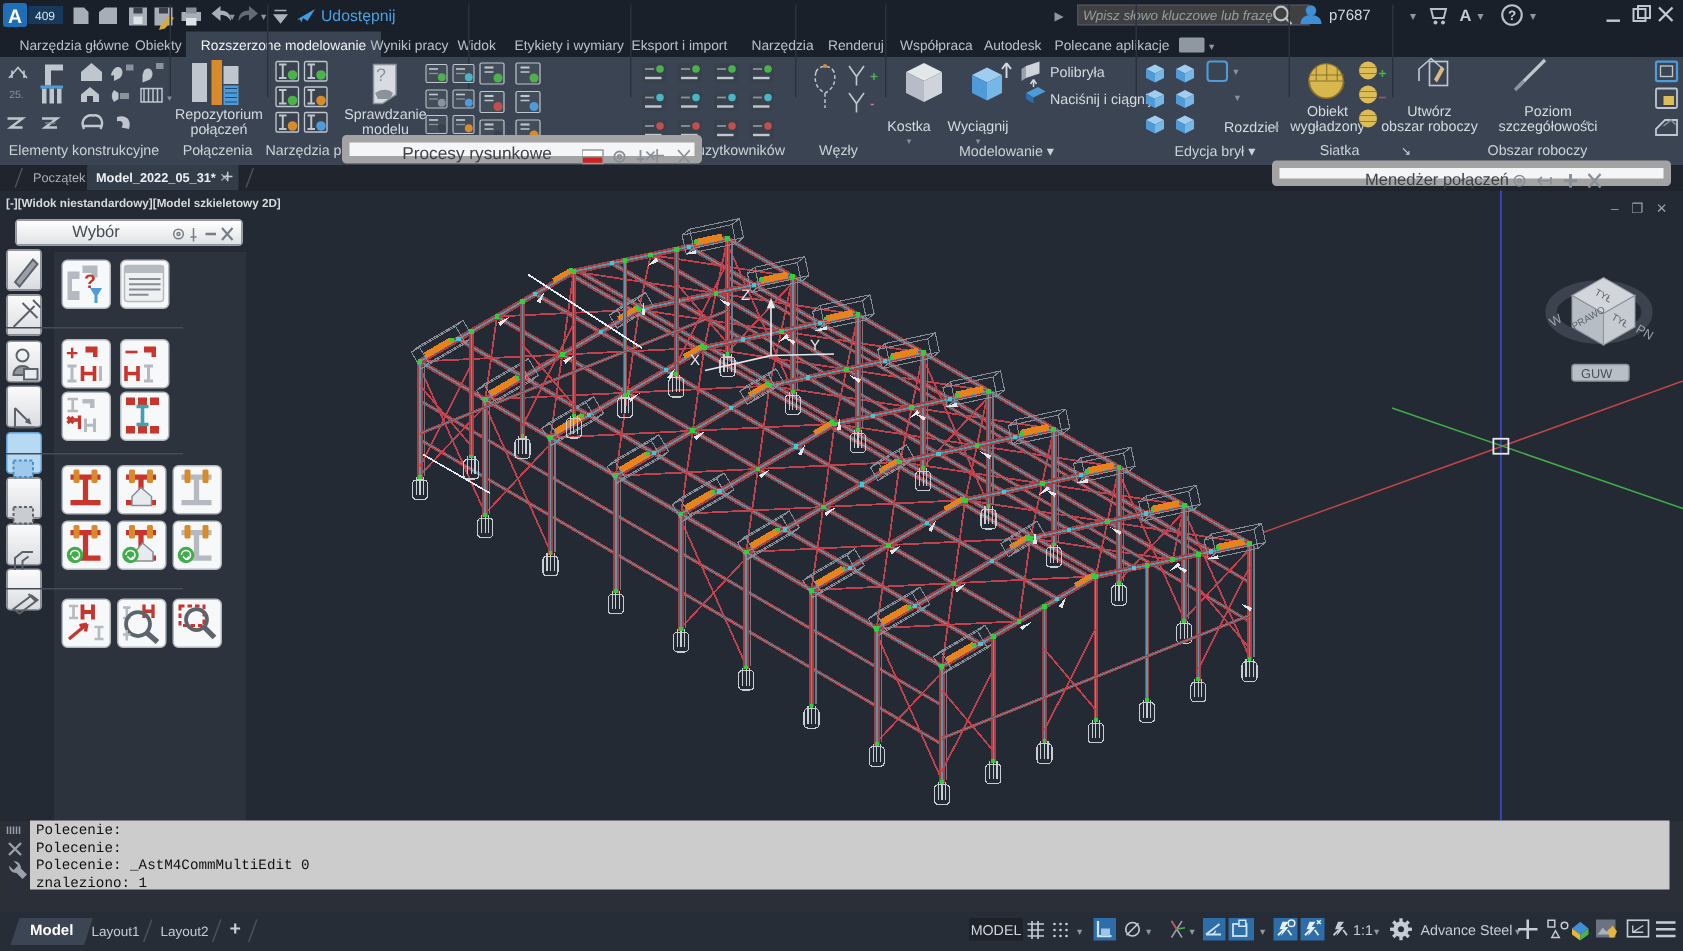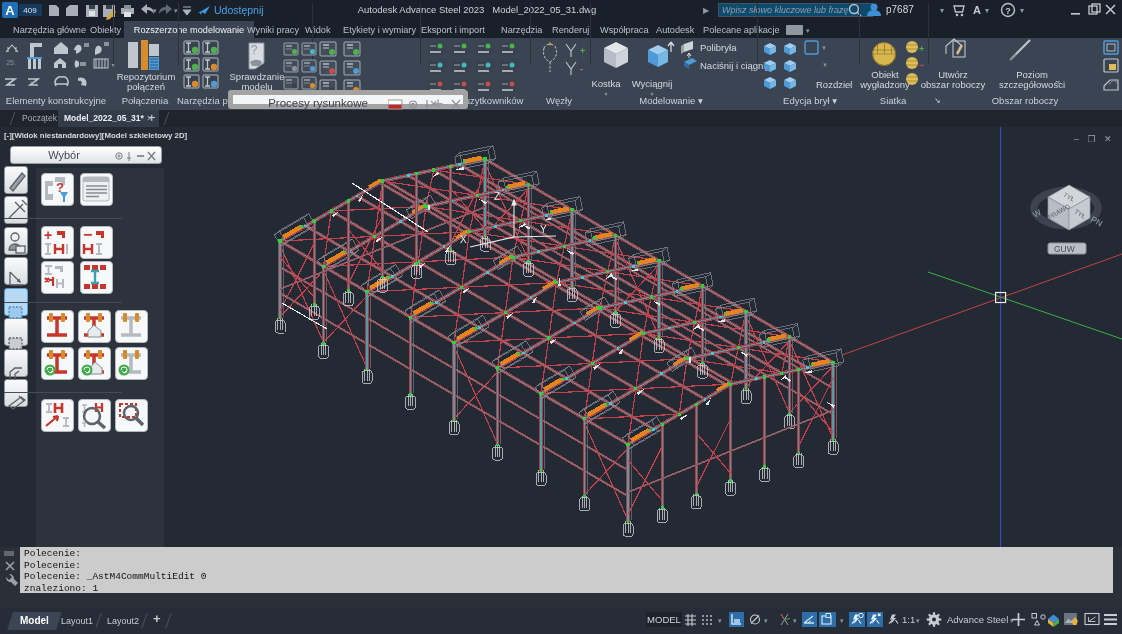--- a/index.html
+++ b/index.html
@@ -1,20 +1,20 @@
 <!DOCTYPE html>
 <html><head><meta charset="utf-8"><style>
 *{margin:0;padding:0;box-sizing:border-box;}
 html,body{width:1122px;height:634px;overflow:hidden;background:#161b22;font-family:"Liberation Sans",sans-serif;}
 #app{position:absolute;left:0;top:0;width:1122px;height:634px;}
 .abs{position:absolute;}
 
 #titlebar{left:0;top:0;width:1122px;height:21px;background:#1a2029;}
 #title-center{left:277px;top:4px;width:400px;text-align:center;color:#ccd2d9;font-size:9.5px;}
-#search{left:718px;top:3px;width:155px;height:14px;white-space:nowrap;overflow:hidden;background:#0c4a6e;border:1px solid #4a515c;color:#959ca6;font-size:9px;font-style:italic;padding:1px 3px;}
+#search{left:718px;top:3px;width:155px;height:14px;white-space:nowrap;overflow:hidden;background:#404040;border:1px solid #4a515c;color:#959ca6;font-size:9px;font-style:italic;padding:1px 3px;}
 
 #tabrow{left:0;top:21px;width:1122px;height:17px;background:#1a2029;font-size:10.5px;color:#b9c0c9;}
 .rtab{position:absolute;top:21px;height:17px;line-height:18px;font-size:9.2px;color:#b9c0c9;white-space:nowrap;}
 .rtab.active{background:#3a4452;color:#f0f2f4;}
 
 #ribbon{left:0;top:38px;width:1122px;height:72px;background:#3a4452;}
 .rsep{position:absolute;top:3px;width:1px;height:62px;background:#2b323d;}
 .rlabel{position:absolute;top:95px;height:12px;font-size:9.5px;color:#ccd2d9;text-align:center;width:120px;}
 .rbig{position:absolute;font-size:9.5px;color:#d4dae0;text-align:center;line-height:10px;}
 
@@ -77,21 +77,20 @@
 <path d="M141 9 l6 -5 0 3 c5 0 7 3 7 7 -2 -3 -4 -4 -7 -4 l0 4 z" fill="#a7aeb7"></path>
 <text x="153" y="13" font-size="7" fill="#8f97a1">▾</text>
 
 <path d="M172 9 l-6 -5 0 3 c-5 0 -7 3 -7 7 2 -3 4 -4 7 -4 l0 4 z" fill="#616a75"></path>
 <text x="174" y="13" font-size="7" fill="#8f97a1">▾</text>
 <path d="M183 7 l8 0 M183 10 l8 0 l-4 5 z" stroke="#aab2bb" fill="#aab2bb" stroke-width="1"></path>
 
 <path d="M198 13 l12 -7 -5 8 -3 -2 -1 3 -1 -2 z" fill="#3f9ae0"></path>
 <text x="214" y="14" font-size="10.5" fill="#4aa0e4" font-family="Liberation Sans">Udostępnij</text>
 </svg>
-<div id="title-center" class="abs">Autodesk Advance Steel 2023&nbsp;&nbsp;&nbsp;Model_2022_05_31.dwg</div>
 <div class="abs" style="left:703px;top:6px;color:#8f97a1;font-size:8px">▶</div>
 <div id="search" class="abs">Wpisz słowo kluczowe lub frazę</div>
 <svg width="280" height="21" style="position:absolute;left:842px;top:0">
 <circle cx="12" cy="9" r="4.5" fill="none" stroke="#b9c0c9" stroke-width="1.5"></circle>
       <line x1="15" y1="12" x2="19" y2="16" stroke="#b9c0c9" stroke-width="1.5"></line>
 <circle cx="32" cy="7" r="3.5" fill="#3f8fd6"></circle>
       <path d="M25 16 c0 -4 3 -6 7 -6 4 0 7 2 7 6 z" fill="#3f8fd6"></path>
 <text x="44" y="13" font-size="10" fill="#d3d8de" font-family="Liberation Sans">p7687</text>
 <text x="98" y="13" font-size="8" fill="#8f97a1">▾</text>
 <path d="M112 6 l10 0 -1.5 6 -7 0 z" fill="none" stroke="#b9c0c9" stroke-width="1.3"></path>
@@ -1231,20 +1230,32 @@
         <rect x="0" y="7.5" width="14" height="4.5" fill="#cc2222" stroke="#999"></rect>
 <g stroke="#8a9097" fill="none" stroke-width="1.2">
 <circle cx="25" cy="7.5" r="3.5"></circle>
           <circle cx="25" cy="7.5" r="1.2"></circle>
 <path d="M39 3 l0 6 m-2.5 0 l5 0 m-2.5 0 l0 3"></path>
 <path d="M54 7.5 l10 0 m-5 -5 l0 10 m-8 -8 l6 6 m0 -6 l-6 6" transform="translate(-3,0) scale(0.9)"></path>
 <path d="M64 3 l8 9 m0 -9 l-8 9"></path>
 </g>
       </svg>
     </div>
+<div id="menedzer" class="floatbar abs">
+      <div class="fb-title" style="font-size:11px;left:10px;width:190px">Menedżer połączeń</div>
+<svg width="62" height="13" style="position:absolute;left:154px;top:2px">
+<g stroke="#8a9097" fill="none" stroke-width="1.1">
+<circle cx="6" cy="6.5" r="3.5"></circle>
+          <circle cx="6" cy="6.5" r="1.2"></circle>
+<path d="M18 6.5 l9 0 m-9 0 l3 -2.5 m-3 2.5 l3 2.5 m6 -5 l0 5"></path>
+<path d="M40 2 l0 9 m-4.5 -4.5 l9 0" stroke-width="2"></path>
+<path d="M52 2 l8 9 m0 -9 l-8 9" stroke-width="1.6"></path>
+</g>
+      </svg>
+    </div>
 <div id="pal-head" class="abs">
       <div class="t">Wybór</div>
 <svg width="44" height="13" style="position:absolute;right:3px;top:2.5px">
 <g stroke="#767d85" fill="none" stroke-width="1">
 <circle cx="5" cy="6" r="3.2"></circle>
           <circle cx="5" cy="6" r="1"></circle>
 <path d="M15 2 l0 6 m-2 0 l4 0 m-2 0 l0 3"></path>
 <path d="M23 6 l7 0" stroke-width="1.6"></path>
 <path d="M34 2 l7 8 m0 -8 l-7 8" stroke-width="1.4"></path>
 </g>

